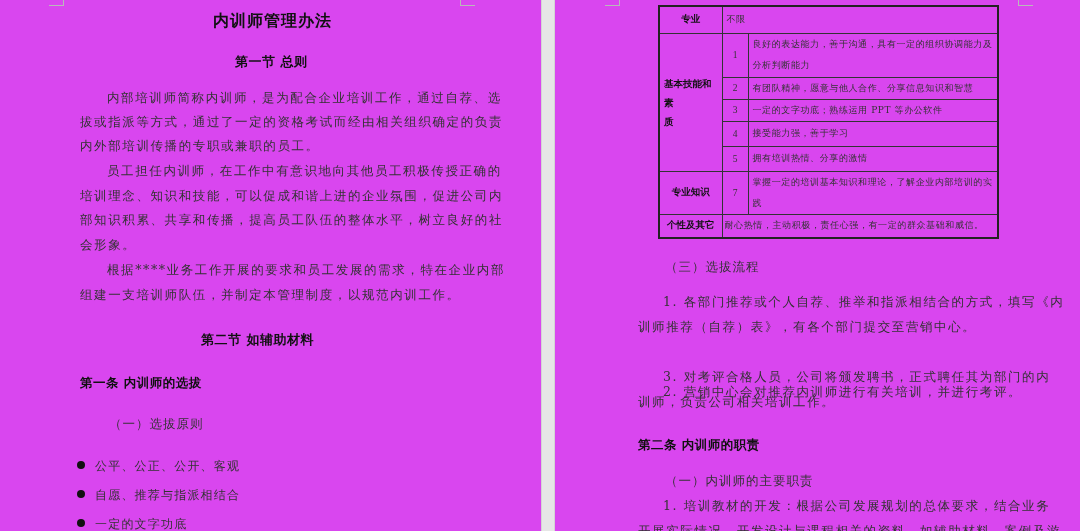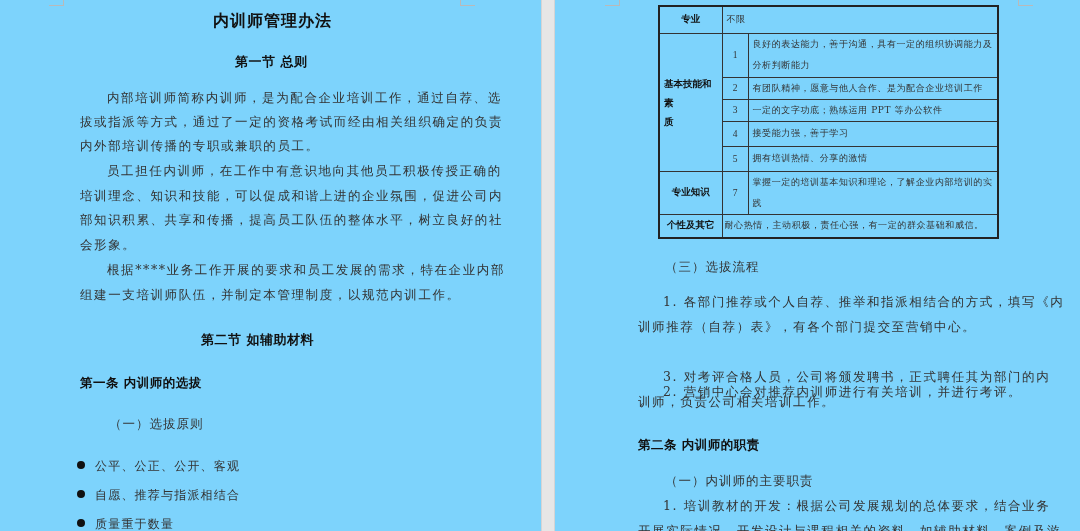--- a/index.html
+++ b/index.html
@@ -2,21 +2,21 @@
 <html><head>
 <meta charset="utf-8">
 <style>
   html, body { margin:0; padding:0; }
   body {
     width:1080px; height:531px; overflow:hidden; position:relative;
     background:#ffffff;
     font-family:"DejaVu Serif", "Liberation Serif", serif;
     color:#222;
   }
-  .page { position:absolute; top:0; height:531px; background:#7dd3fc; overflow:hidden; }
+  .page { position:absolute; top:0; height:531px; background:#d946ef; overflow:hidden; }
   #page-left { left:0; width:541px; }
   #page-right { left:555px; width:525px; }
   .gutter {
     position:absolute; left:541px; top:0; width:14px; height:531px;
     background:#e6e6e6; border-left:1px solid #d4d4d4; border-right:1px solid #d4d4d4; box-sizing:border-box;
   }
   .corner { position:absolute; width:14px; height:5px; }
   .corner.tl { border-right:1px solid #b9b9b9; border-bottom:1px solid #b9b9b9; }
   .corner.tr { border-left:1px solid #b9b9b9; border-bottom:1px solid #b9b9b9; }
 
@@ -66,21 +66,21 @@
 
   <div class="abs sub" style="left:109px;top:416px;">（一）选拔原则</div>
 
   <div class="abs bullet-row" style="left:77px;top:458px;">
     <span class="bullet-dot"></span><span>公平、公正、公开、客观</span>
   </div>
   <div class="abs bullet-row" style="left:77px;top:487px;">
     <span class="bullet-dot"></span><span>自愿、推荐与指派相结合</span>
   </div>
   <div class="abs bullet-row" style="left:77px;top:516px;">
-    <span class="bullet-dot"></span><span>质量重于数量</span>
+    <span class="bullet-dot"></span><span>一定的文字功底</span>
   </div>
 </div>
 
 <div class="gutter"></div>
 
 <div class="page" id="page-right">
   <div class="corner tl" style="left:50px;top:0;"></div>
   <div class="corner tr" style="left:463px;top:0;"></div>
 
   <table class="tbl">
@@ -100,21 +100,21 @@
         <div>质</div>
       </td>
       <td class="num">1</td>
       <td class="txt">
         <div>良好的表达能力，善于沟通，具有一定的组织协调能力及</div>
         <div>分析判断能力</div>
       </td>
     </tr>
     <tr style="height:22px;">
       <td class="num">2</td>
-      <td class="txt">有团队精神，愿意与他人合作、是为配合企业培训工作</td>
+      <td class="txt">有团队精神，愿意与他人合作、分享信息知识和智慧</td>
     </tr>
     <tr style="height:22px;">
       <td class="num">3</td>
       <td class="txt">一定的文字功底；熟练运用 PPT 等办公软件</td>
     </tr>
     <tr style="height:25px;">
       <td class="num">4</td>
       <td class="txt">接受能力强，善于学习</td>
     </tr>
     <tr style="height:25px;">

